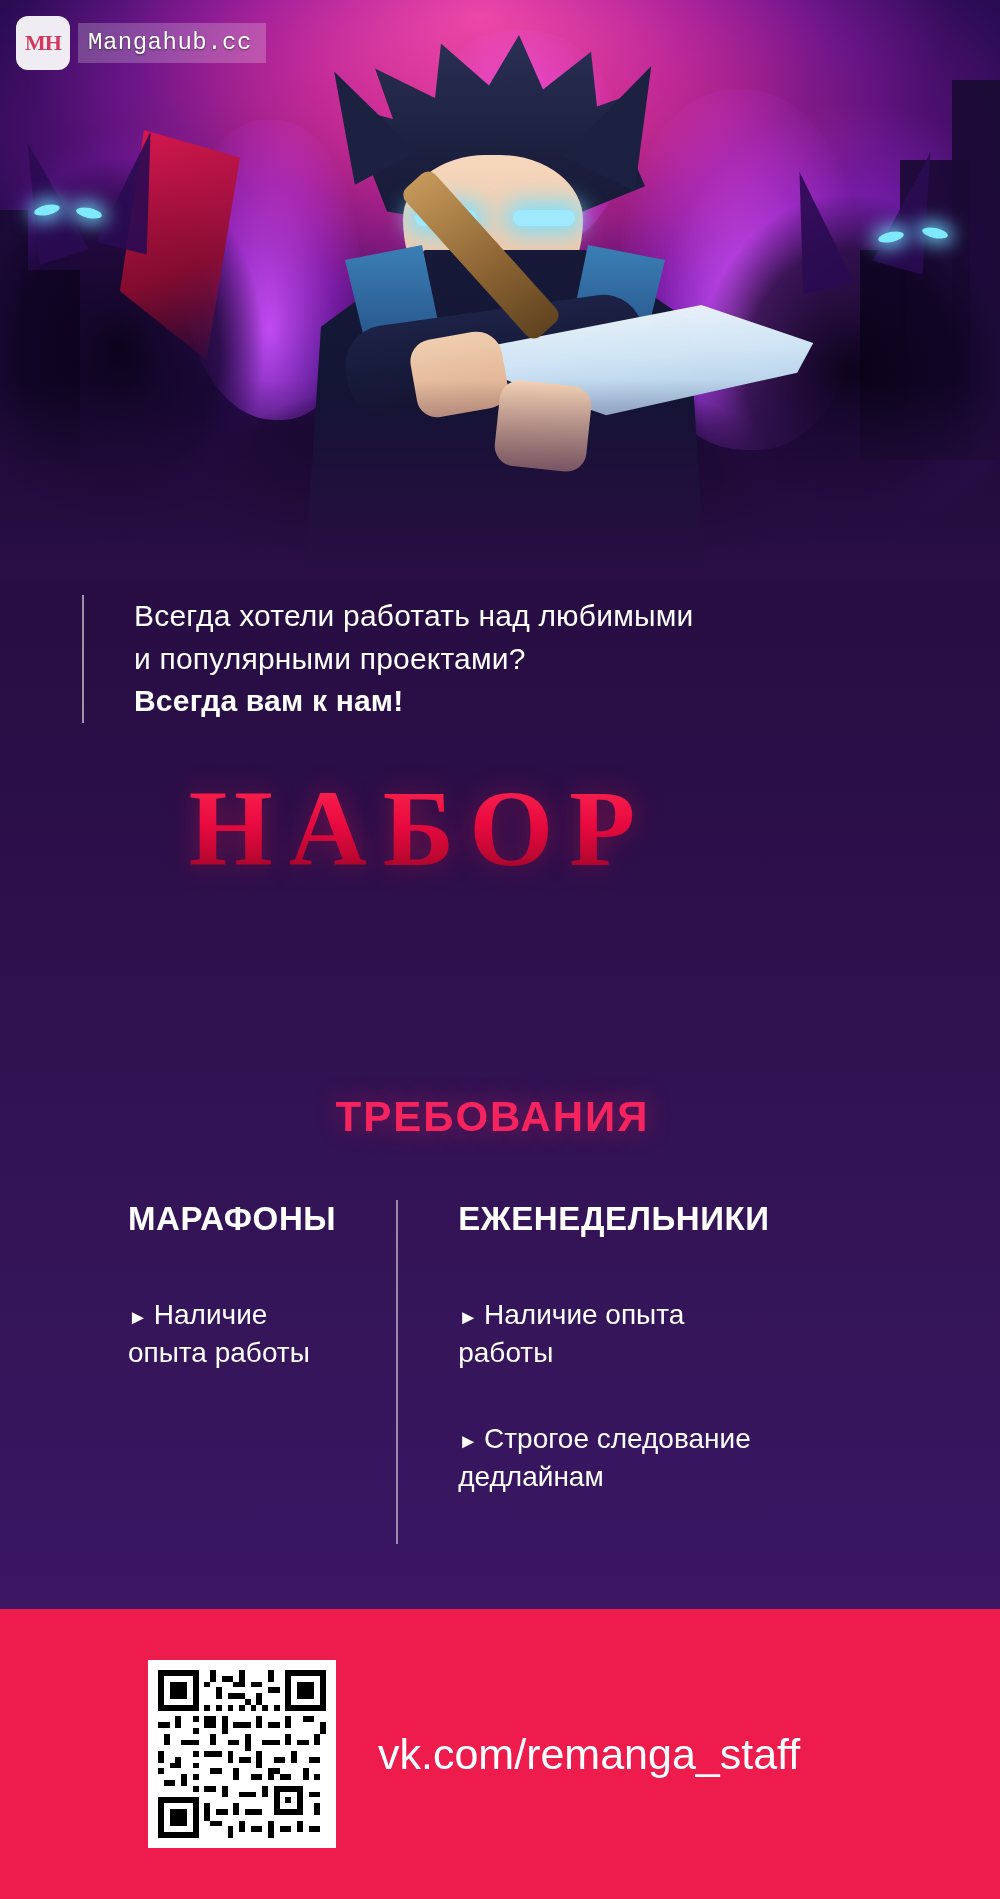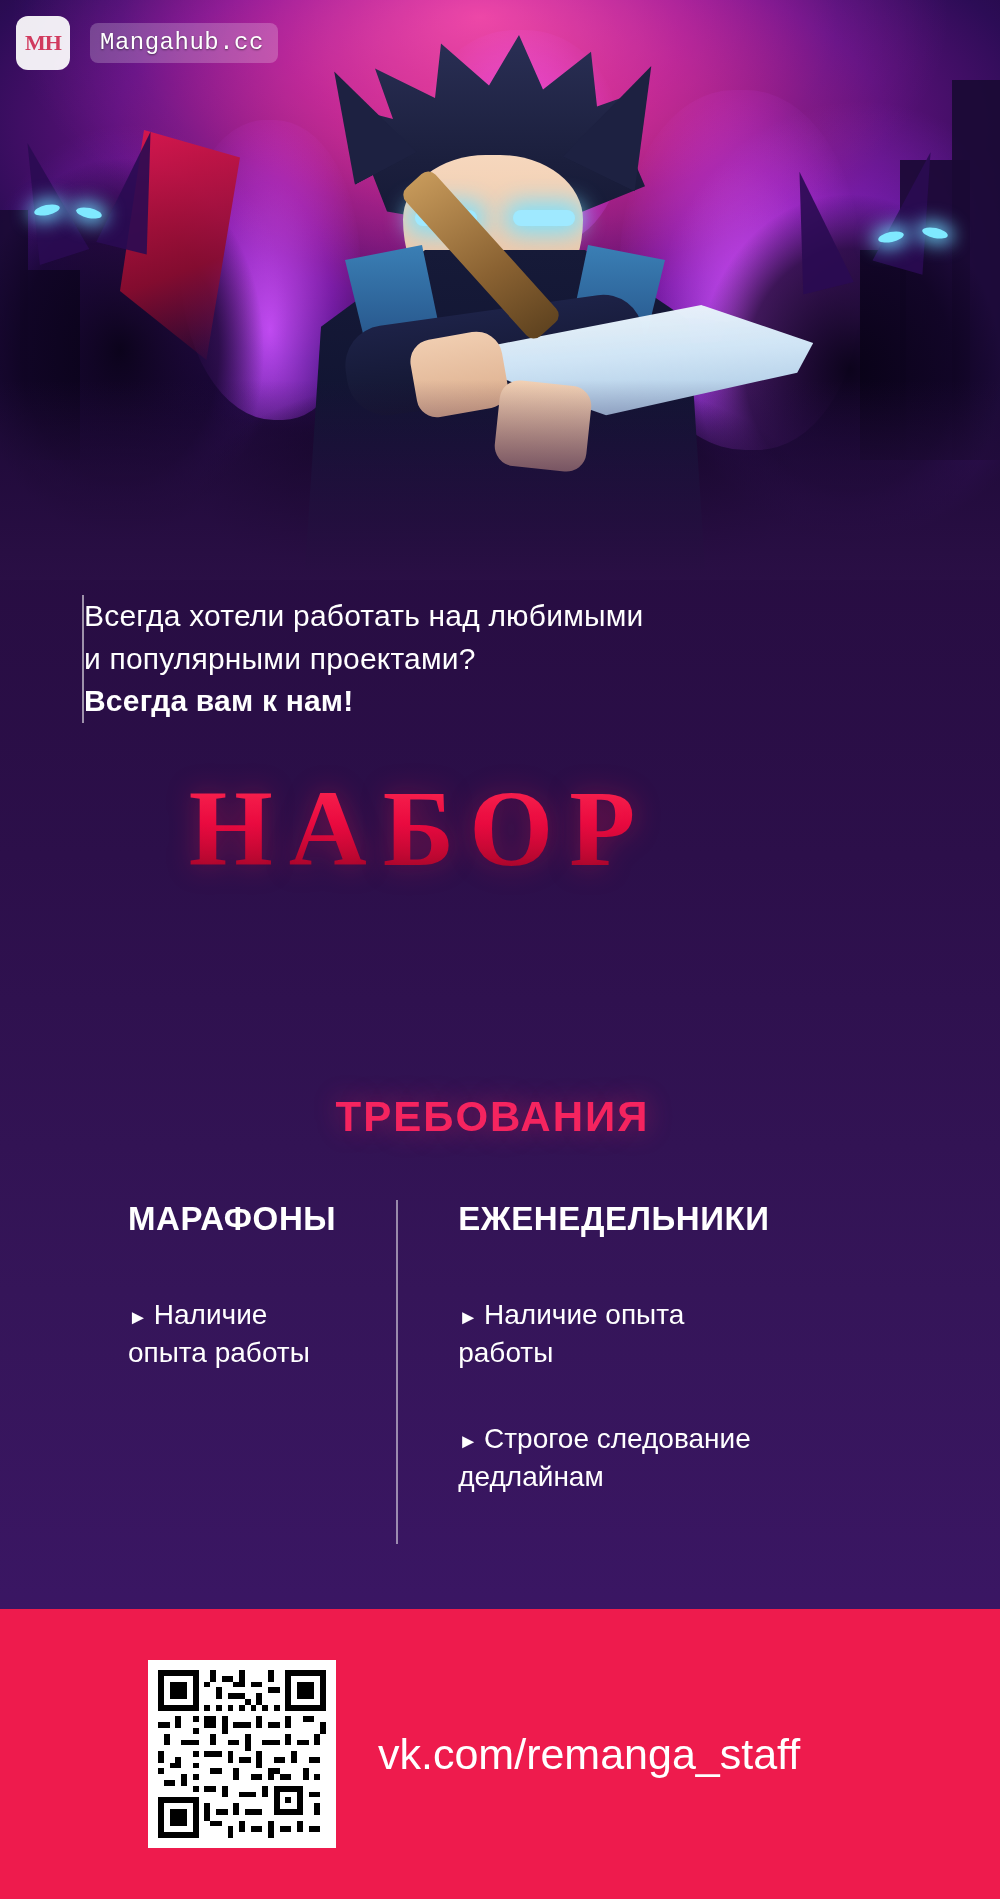--- a/index.html
+++ b/index.html
@@ -152,45 +152,46 @@
     transform: rotate(48deg);
   }
   .hero-fade {
     position: absolute; left: 0; bottom: 0; width: 1000px; height: 200px;
     background: linear-gradient(180deg, rgba(42,15,69,0) 0%, rgba(40,14,66,0.55) 45%, #2a0f45 100%);
   }
 
   
   .watermark {
     position: absolute; left: 10px; top: 12px;
-    display: flex; align-items: center; gap: 20px;
+    display: flex; align-items: center; gap: 8px;
     padding: 4px 6px;
     z-index: 40;
   }
   .wm-logo {
     width: 54px; height: 54px; border-radius: 12px;
     background: rgba(255,255,255,0.92);
     display: flex; align-items: center; justify-content: center;
     color: #d13a5e; font-weight: 700; font-size: 22px; letter-spacing: -1px;
     font-family: "Liberation Serif", serif;
   }
   .wm-text {
     background: rgba(255,255,255,0.22);
     color: #ffffff;
     font-family: "Liberation Mono", monospace;
     font-size: 24px;
     padding: 6px 14px 7px 10px;
-    border-radius: 8px;
+    border-radius: 0;
     letter-spacing: 0.5px;
     text-shadow: 0 1px 2px rgba(0,0,0,0.5);
   }
 
   
   .intro {
     position: absolute; left: 82px; top: 595px; width: 800px;
+    padding-left: 50px;
     border-left: 2px solid rgba(255,255,255,0.55);
   }
   .intro p {
     margin: 0;
     font-size: 30px;
     line-height: 1.42;
     color: #ffffff;
     letter-spacing: 0.2px;
   }
   .intro p.bold { font-weight: 700; }

